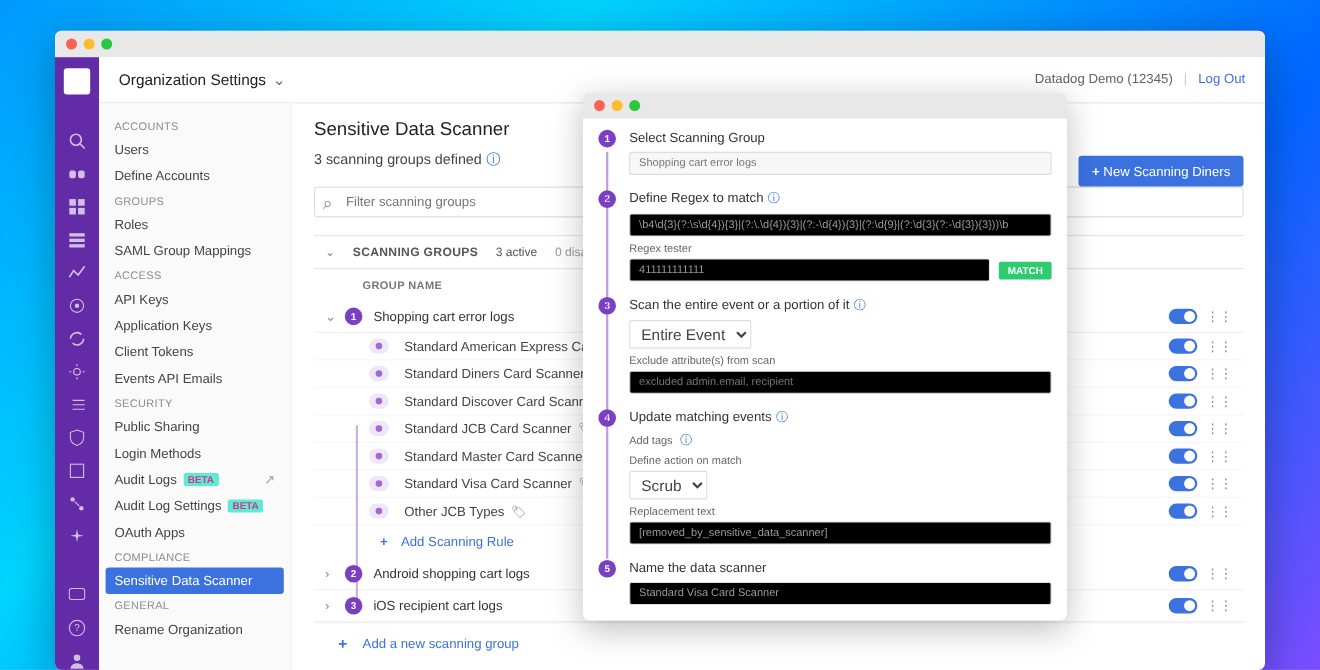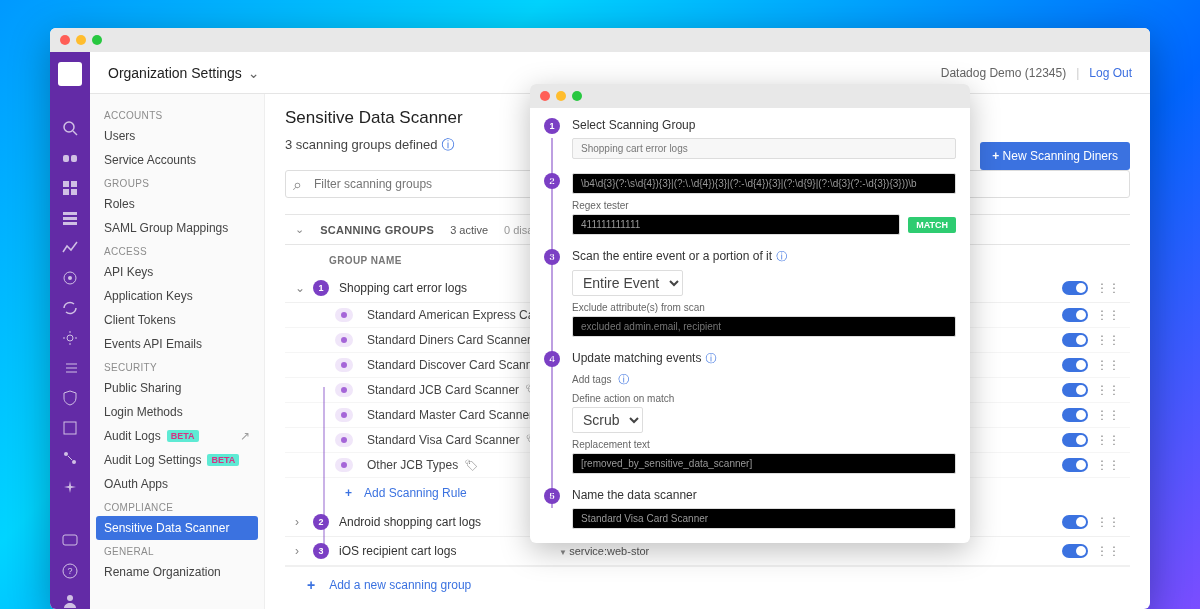--- a/index.html
+++ b/index.html
@@ -8,21 +8,21 @@
 .titlebar{height:24px;background:#e8e8e8;display:flex;align-items:center;padding:0 10px;gap:6px}
 .traffic{width:10px;height:10px;border-radius:50%}
 .tr-r{background:#ff5f57}.tr-y{background:#ffbd2e}.tr-g{background:#28c840}
 .app{display:flex;height:calc(100% - 24px)}
 .leftrail{width:40px;background:#632ba6;display:flex;flex-direction:column;align-items:center;padding-top:10px;gap:14px}
 .leftrail .logo{width:24px;height:24px;background:#fff;border-radius:3px;margin-bottom:20px}
 .leftrail .ic{width:16px;height:16px;opacity:.7}
 .leftrail .ic svg{width:100%;height:100%;fill:#fff}
 .leftrail .spacer{flex:1}
 .main{flex:1;display:flex;flex-direction:column;position:relative}
-.tophdr{height:42px;border-bottom:1px solid #e5e5e5;display:flex;align-items:center;padding:12px 18px;font-size:14px}
+.tophdr{height:42px;border-bottom:1px solid #e5e5e5;display:flex;align-items:flex-start;padding:12px 18px;font-size:14px}
 .tophdr .title{font-weight:400;color:#222}
 .tophdr .chev{margin-left:6px;color:#666}
 .tophdr .right{margin-left:auto;display:flex;align-items:center;gap:10px;color:#636363;font-size:12px}
 .tophdr .logout{color:#3c6fe0;cursor:pointer}
 .divv{color:#ccc}
 .region{display:flex;flex:1;min-height:0}
 .sidebar{width:175px;border-right:1px solid #eee;padding:10px 0;overflow:auto;font-size:12px;background:#fafafa}
 .sidebar .cat{padding:6px 14px 3px;font-size:10px;color:#8c8c8c;letter-spacing:.3px;text-transform:uppercase}
 .sidebar .item{padding:5px 14px;color:#444;cursor:pointer;display:flex;align-items:center;gap:6px}
 .sidebar .item.active{background:#3b72e0;color:#fff;border-radius:3px;margin:0 6px;padding:5px 8px}
@@ -179,21 +179,21 @@
         </div>
       </div>
 
       <div class="region">
         <div class="sidebar" id="sidebar">
             <div class="cat">ACCOUNTS</div>
             <div class="item">
               <span>Users</span>
             </div>
             <div class="item">
-              <span>Service Accounts</span>
+              <span>Define Accounts</span>
             </div>
             <div class="cat">GROUPS</div>
             <div class="item">
               <span>Roles</span>
             </div>
             <div class="item">
               <span>SAML Group Mappings</span>
             </div>
             <div class="cat">ACCESS</div>
             <div class="item">
@@ -354,20 +354,21 @@
             <div class="mnum">1</div>
             <div class="mcontent">
               <div class="mtitle">Select Scanning Group</div>
               <select class="mselect"><option>Shopping cart error logs</option></select>
             </div>
           </div>
 
           <div class="mstep">
             <div class="mnum">2</div>
             <div class="mcontent">
+              <div class="mtitle"><span>Define Regex to match</span><span class="help">ⓘ</span></div>
               <input class="minput" value="\b4\d{3}(?:\s\d{4}){3}|(?:\.\d{4}){3}|(?:-\d{4}){3}|(?:\d{9}|(?:\d{3}(?:-\d{3}){3}))\b" style="">
               <div class="mlabel">Regex tester</div>
               <div class="regextest">
                 <input class="minput" value="411111111111" style="">
                 <span class="match">MATCH</span>
               </div>
             </div>
           </div>
 
           <div class="mstep">

